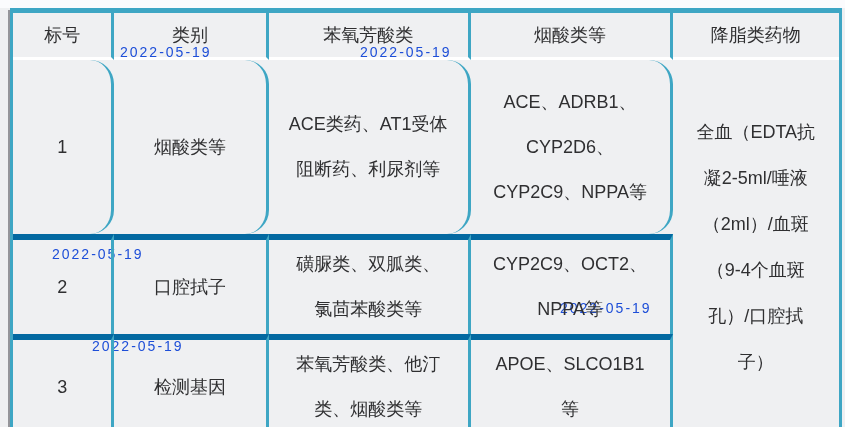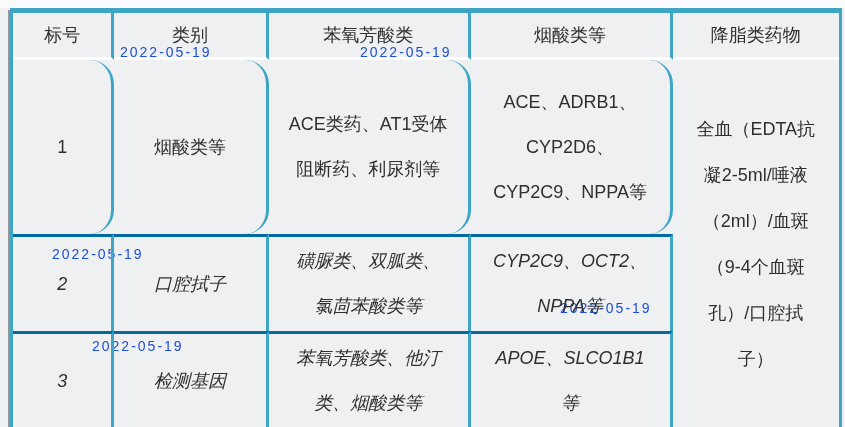--- a/index.html
+++ b/index.html
@@ -70,22 +70,21 @@
     height: 40px;
     line-height: 22px;
     border-bottom: 3px solid #ffffff; 
   }
   
   th.div-r, td.div-r {
     border-right: 3px solid #3ea6c4;
   }
   
   tbody tr.r2 > td, tbody tr.r3 > td {
-    border-top: 3px solid #0369a1;
-    font-style: italic;
+    border-top: 6px solid #0369a1;
   }
   tbody td { line-height: 45px; }
   tr.r1 > td { height: 170px; border-radius: 24px; }
   tr.r2 > td, tr.r3 > td { height: 88px; }
   td.sample-cell { line-height: 46px; }
 </style>
 </head>
 <body>
 
 <div class="top-strip"></div>

